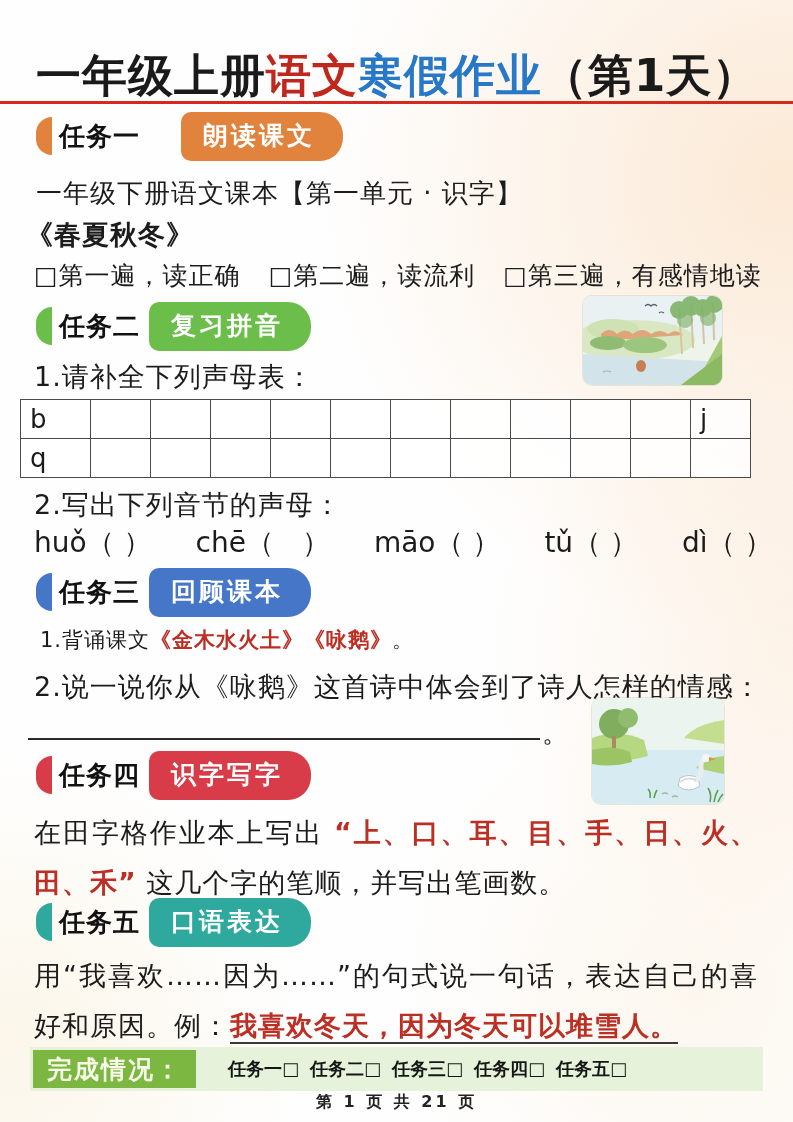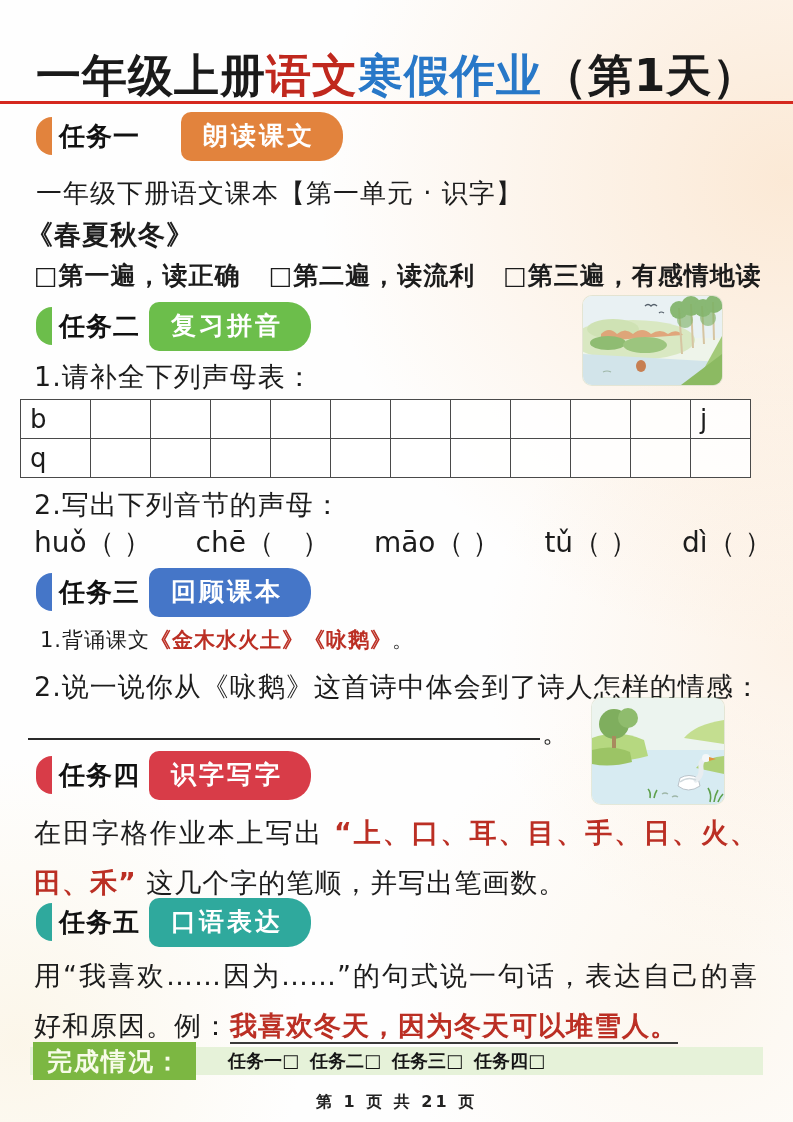--- a/index.html
+++ b/index.html
@@ -31,42 +31,42 @@
   .ribbon { display: flex; align-items: center; left: 36px; height: 46px; }
   .ribbon .arc { width: 16px; height: 38px; border-radius: 19px 0 0 19px; margin-right: 7px; }
   .ribbon .tlabel { font-size: 26px; font-weight: 700; color: #111; margin-right: 9px; letter-spacing: 1px; }
   .ribbon .badge { color: #fff; font-size: 25px; font-weight: 700; letter-spacing: 3px;
                    padding: 7px 28px 9px 22px; border-radius: 10px 23px 23px 10px; }
 
   .body-line { font-size: 26px; letter-spacing: 1px; white-space: nowrap; }
   .bold { font-weight: 700; }
   .c-red { color: #bb2f24; }
 
-  .chk-row { display: flex; gap: 28px; font-weight: bold; }
+  .chk-row { display: flex; gap: 28px; }
 
   
   table.initials { border-collapse: collapse; left: 20px; top: 399px; background: rgba(255,255,255,0.85); }
   table.initials td { border: 1.6px solid #4a4a4a; height: 39px; font-size: 26px; padding-left: 9px; vertical-align: middle; }
   table.initials td.w1 { width: 70px; }
   table.initials td.w  { width: 60px; }
 
   .syll-row { display: flex; gap: 44px; font-size: 28px; }
 
   .blank-line { left: 28px; top: 708px; width: 512px; height: 32px; border-bottom: 2.6px solid #2a2a2a; display: inline-block; }
   .blank-end { left: 542px; top: 716px; font-size: 26px; }
 
   
   .para { font-size: 27px; line-height: 1.85; letter-spacing: 1px; width: 724px; text-align: justify; }
   .example-underline { text-decoration: underline; text-decoration-color: #3a3a3a; text-decoration-thickness: 2px; text-underline-offset: 7px; font-weight: 700; }
 
   
   .ill { border-radius: 9px; overflow: hidden; box-shadow: 0 0 0 1px rgba(180,200,170,0.35); }
 
   
-  .footer-bar { left: 30px; top: 1047px; width: 733px; height: 28px; display: flex; align-items: center; }
+  .footer-bar { left: 30px; top: 1047px; width: 733px; height: 44px; display: flex; align-items: center; }
   .footer-label { height: 38px; margin-left: 3px; padding: 0 14px; display: flex; align-items: center;
                   color: #f7fbe8; font-size: 25px; font-weight: 700; letter-spacing: 2px; }
   .footer-items { display: flex; gap: 11px; margin-left: 32px; font-size: 18px; font-weight: 700; color: #151515; }
   .page-info { left: 0; top: 1092px; width: 793px; text-align: center; font-size: 16px; font-weight: 700; letter-spacing: 3px; color: #222; }
 </style>
 </head>
 <body>
 
 <div class="page">
 
@@ -231,18 +231,19 @@
     <span>用“我喜欢……因为……”的句式说一句话，表达自己的喜好和原因。例：</span><span class="c-red example-underline" style="color: rgb(187, 47, 36);">我喜欢冬天，因为冬天可以堆雪人。</span>
   </div>
 
   <div class="abs footer-bar" style="background-color: rgb(230, 242, 217);">
     <span class="footer-label" style="background-color: rgb(124, 183, 66);">完成情况：</span>
     <span class="footer-items">
       <span>任务一□</span>
       <span>任务二□</span>
       <span>任务三□</span>
       <span>任务四□</span>
+      <span>任务五□</span>
     </span>
   </div>
 
   <div class="abs page-info">第 1 页 共 21 页</div>
 
 </div>
 
 </body></html>

